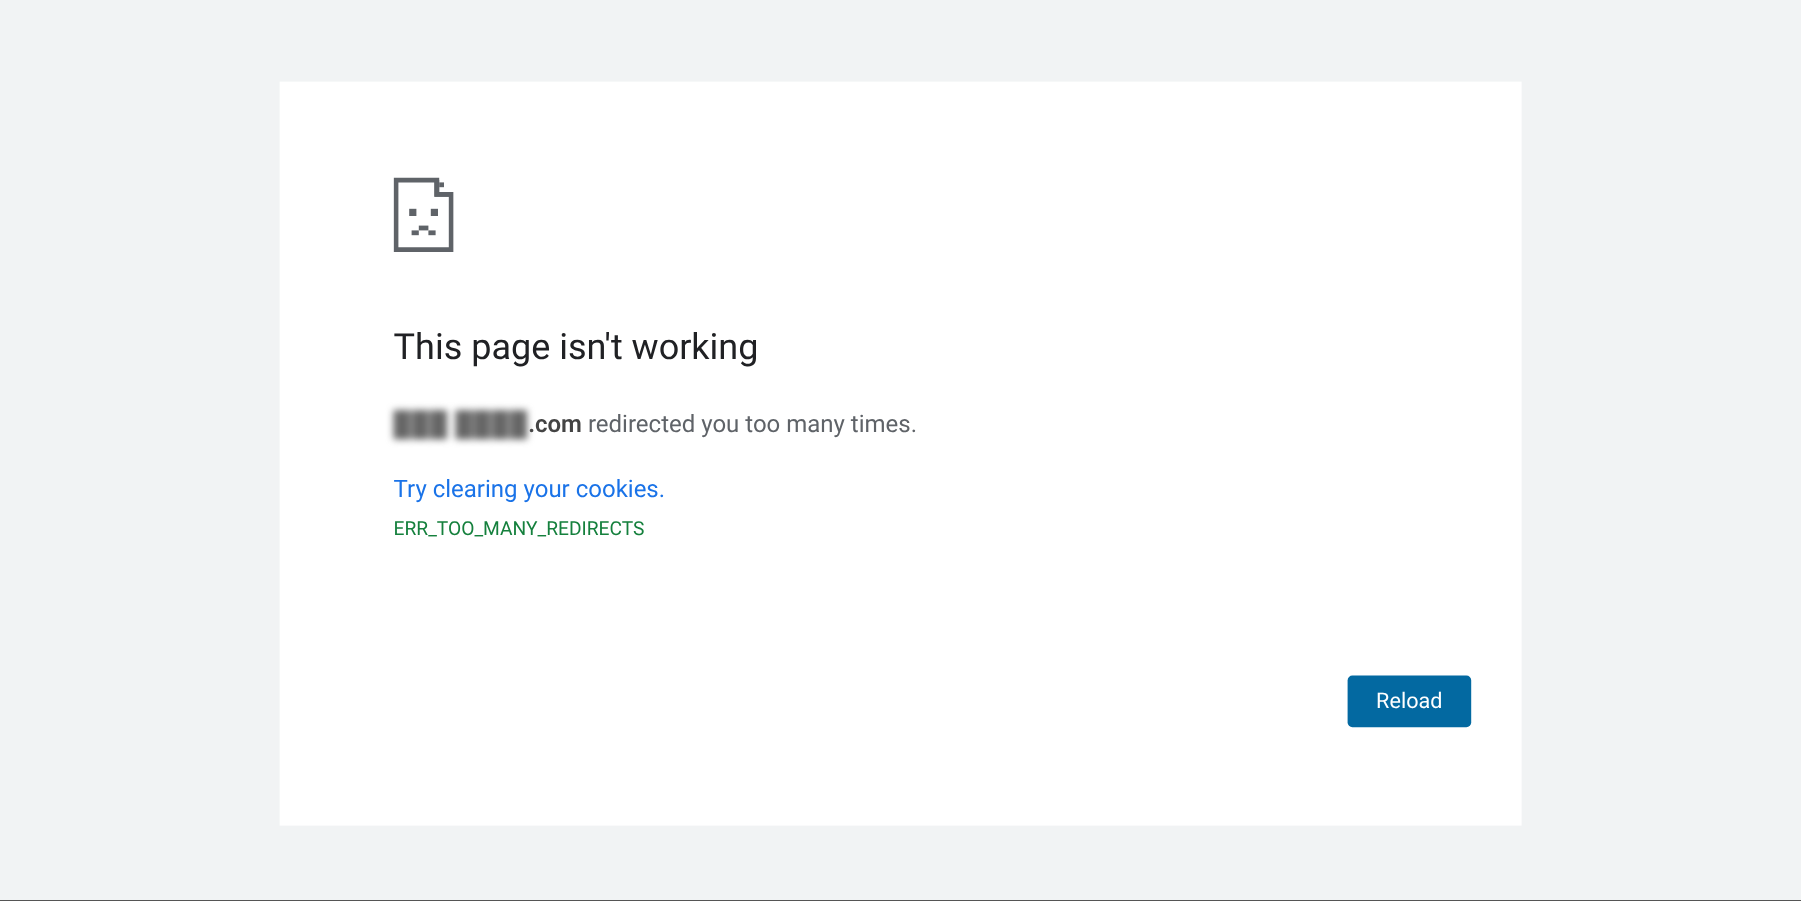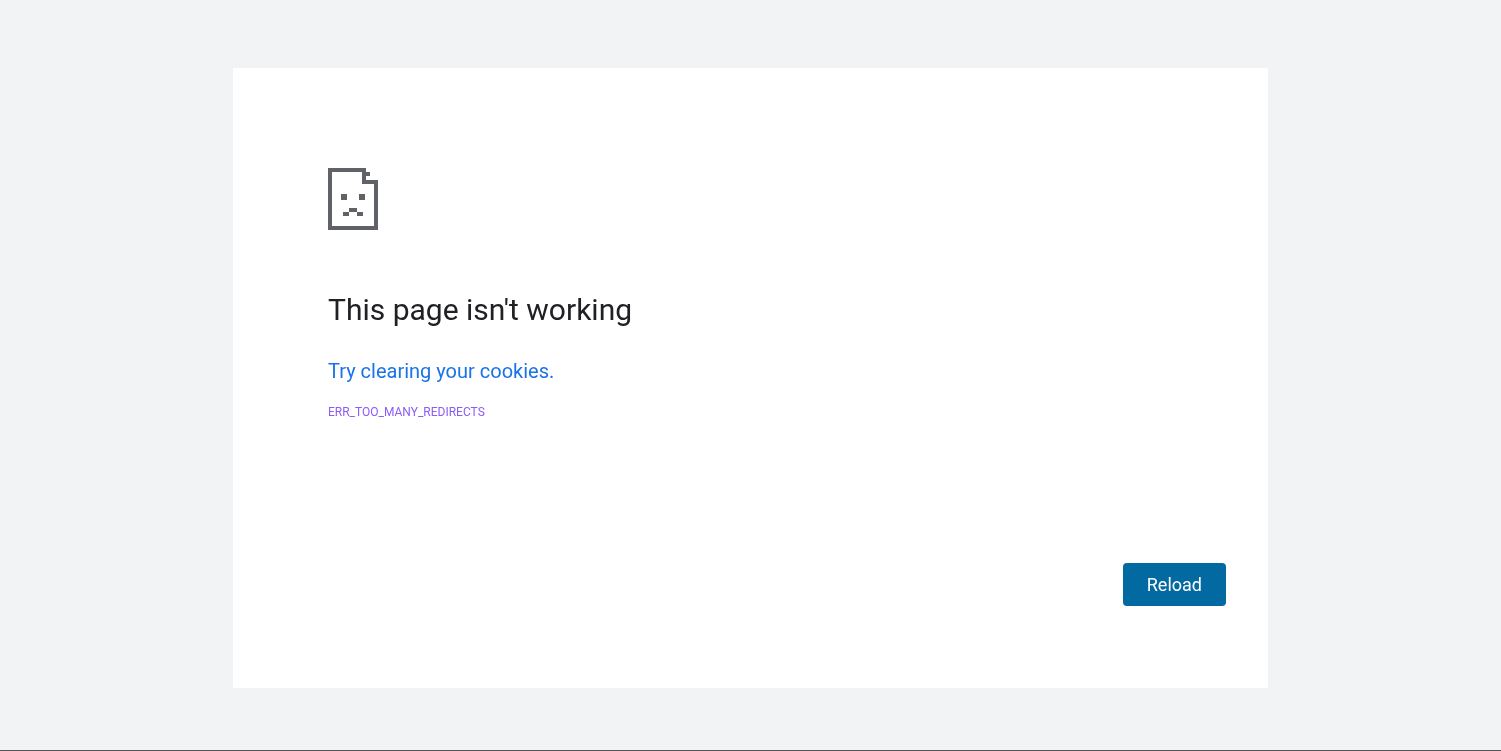--- a/index.html
+++ b/index.html
@@ -17,21 +17,21 @@
       align-items: flex-start;
       justify-content: center;
       padding-top: 68px;
       border-bottom: 1px solid #555;
     }
     
     .error-card {
       background-color: #fff;
       width: 1035px;
       height: 620px;
-      padding: 100px 95px 40px 95px;
+      padding: 80px 95px 40px 95px;
       position: relative;
     }
     
     .icon-wrap {
       margin-bottom: 60px;
     }
     
     .sad-page-icon {
       width: 50px;
       height: 62px;
@@ -61,36 +61,36 @@
     .obscured {
       display: inline-block;
       filter: blur(3px);
       color: #666;
       letter-spacing: 1px;
       user-select: none;
     }
     
     .cookies-line {
       font-size: 20px;
-      margin-bottom: 22px;
+      margin-bottom: 12px;
     }
     
     .cookies-link {
       color: #1a73e8;
       text-decoration: none;
       cursor: pointer;
     }
     
     .period {
       color: #1a73e8;
     }
     
     .error-code {
-      font-size: 12px;
-      color: #8b5cf6;
+      font-size: 16px;
+      color: #15803d;
     }
     
     .reload-btn {
       position: absolute;
       right: 42px;
       bottom: 82px;
       background-color: #0369a1;
       color: #fff;
       border: none;
       border-radius: 4px;
@@ -118,20 +118,23 @@
       <rect x="31" y="26" width="6" height="6" fill="#5f6368"></rect>
 
       <rect x="15" y="44" width="6" height="4" fill="#5f6368"></rect>
       <rect x="21" y="40" width="8" height="4" fill="#5f6368"></rect>
       <rect x="29" y="44" width="6" height="4" fill="#5f6368"></rect>
     </svg>
   </div>
 
   <h1 class="title">This page isn't working</h1>
 
+  <p class="message-line">
+    <span class="domain"><span class="obscured">███ ████</span><span>.com</span></span><span> redirected you too many times.</span>
+  </p>
 
   <p class="cookies-line">
     <a class="cookies-link">Try clearing your cookies</a><span class="period">.</span>
   </p>
 
   <p class="error-code">ERR_TOO_MANY_REDIRECTS</p>
 
   <button class="reload-btn">Reload</button>
 
 </div>

